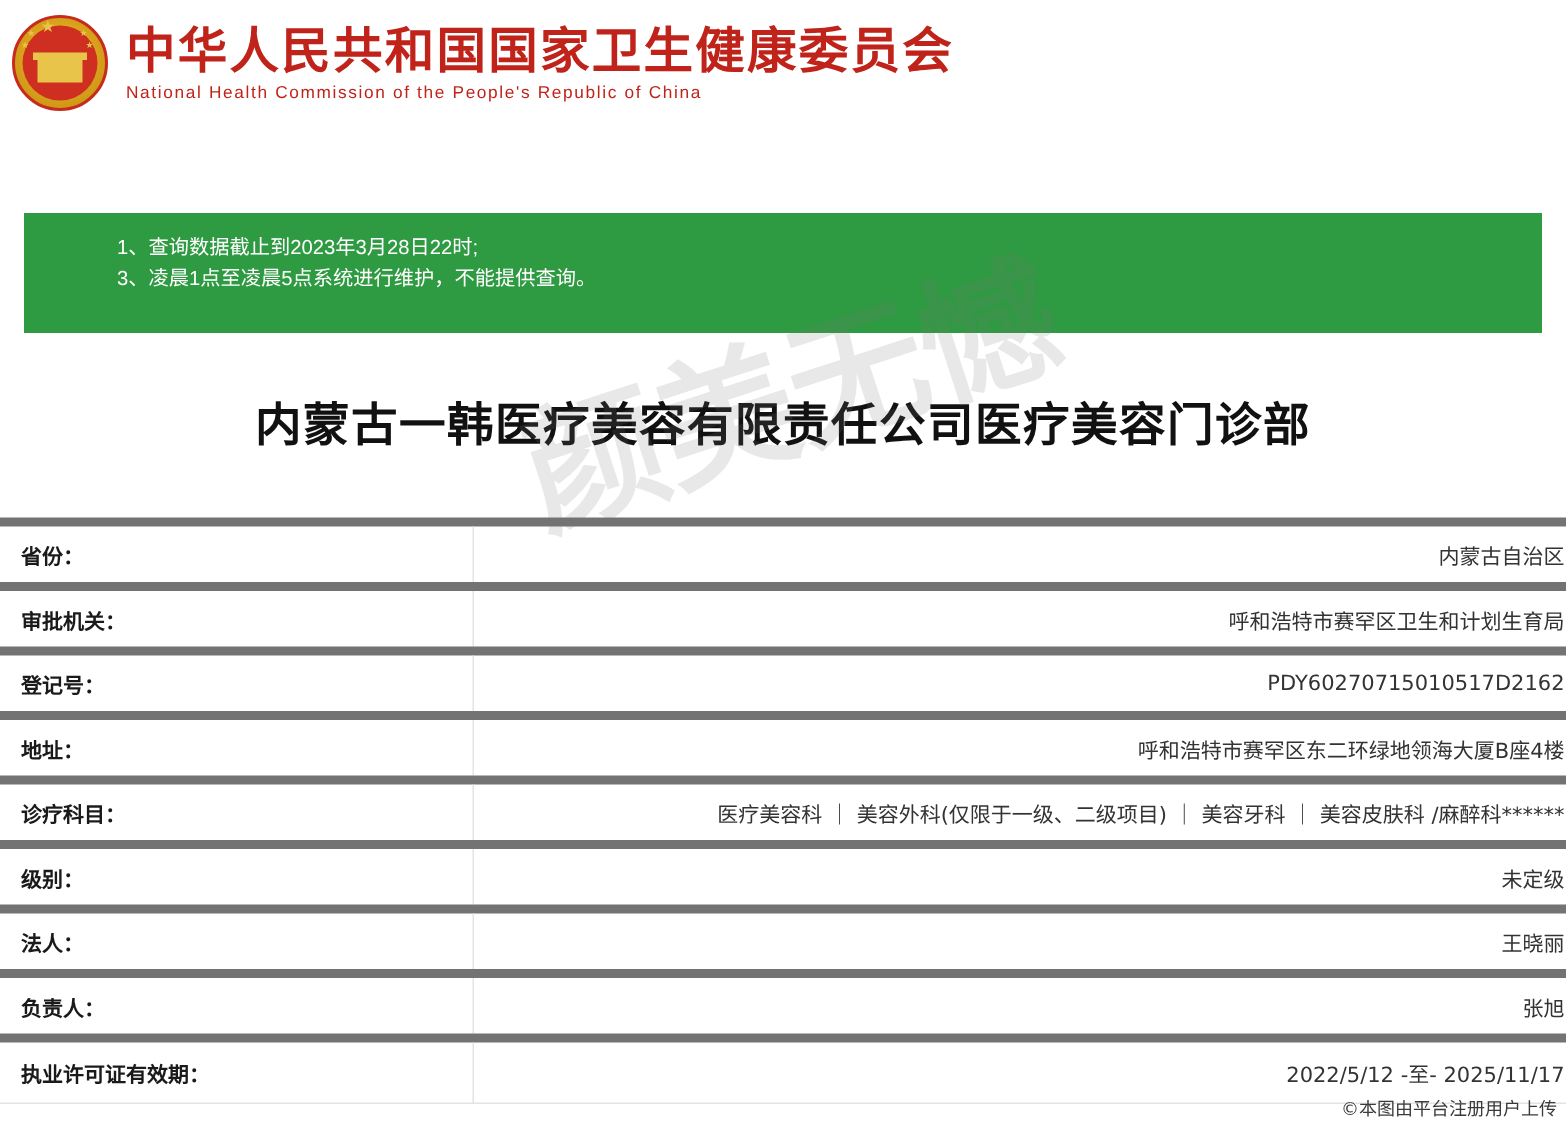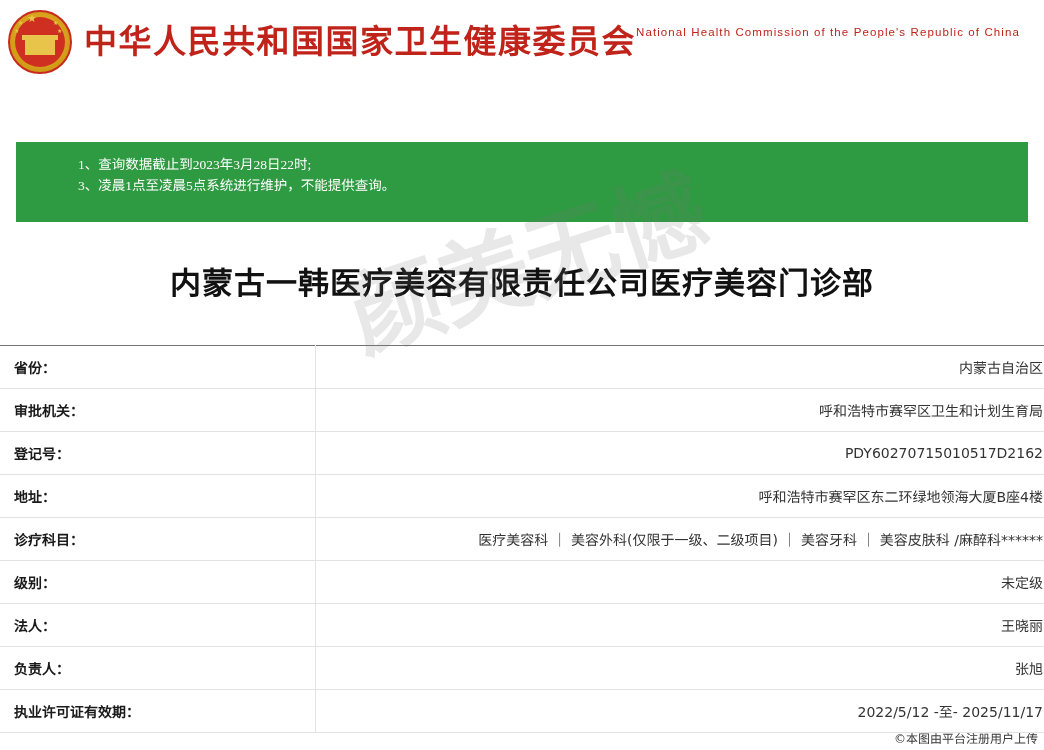--- a/index.html
+++ b/index.html
@@ -70,21 +70,21 @@
     line-height: 11px;
   }
   .emblem .star-s {
     position: absolute;
     color: #e8c54a;
     font-size: 6px;
     line-height: 6px;
   }
   .header-text {
     display: flex;
-    flex-direction: row;
+    flex-direction: column;
     justify-content: center;
   }
   .header-cn {
     color: #c0231a;
     font-size: 33px;
     font-weight: bold;
     letter-spacing: 1.5px;
     font-family: "DejaVu Sans", "Liberation Sans", sans-serif;
     white-space: nowrap;
     line-height: 38px;
@@ -107,21 +107,21 @@
     height: 80px;
     background: #2e9a42;
     color: #ffffff;
     box-sizing: border-box;
     padding: 12px 0 0 62px;
   }
   .notice-line {
     font-size: 13.5px;
     line-height: 21px;
     white-space: nowrap;
-    font-family: Liberation Serif, serif;
+    font-family: Liberation Sans, sans-serif;
   }
 
   
   .doc-title {
     position: absolute;
     left: 0;
     top: 258px;
     width: 1044px;
     text-align: center;
     font-size: 31px;
@@ -138,21 +138,21 @@
     left: 0;
     top: 345px;
     width: 1044px;
     border-collapse: collapse;
     table-layout: fixed;
   }
   .info-table tr {
     height: 43px;
   }
   .info-table td {
-    border-top: 1px solid #737373;
+    border-top: 6px solid #737373;
     border-bottom: 1px solid #e3e3e3;
     vertical-align: middle;
     font-size: 14px;
     color: #222222;
     font-family: "DejaVu Sans", "Liberation Sans", sans-serif;
   }
   .info-table td.label {
     width: 300px;
     padding-left: 14px;
     font-weight: bold;

